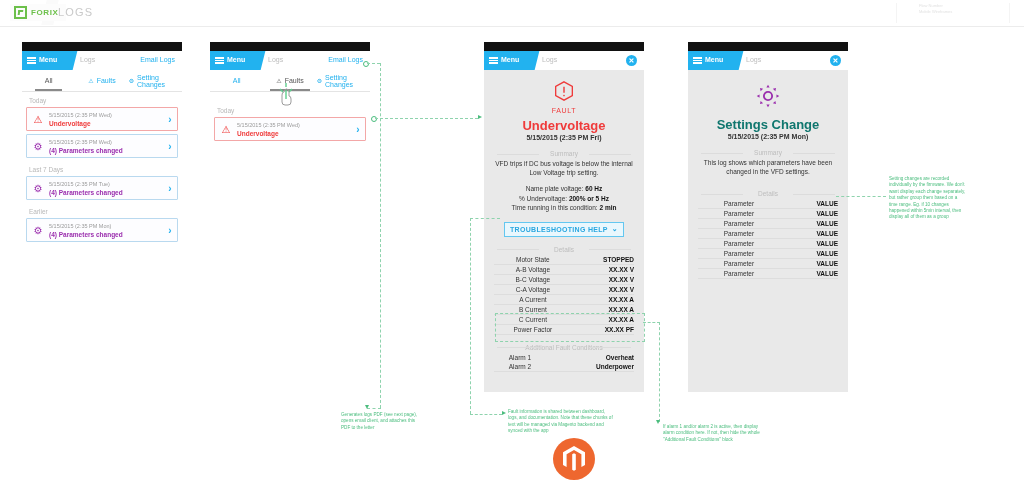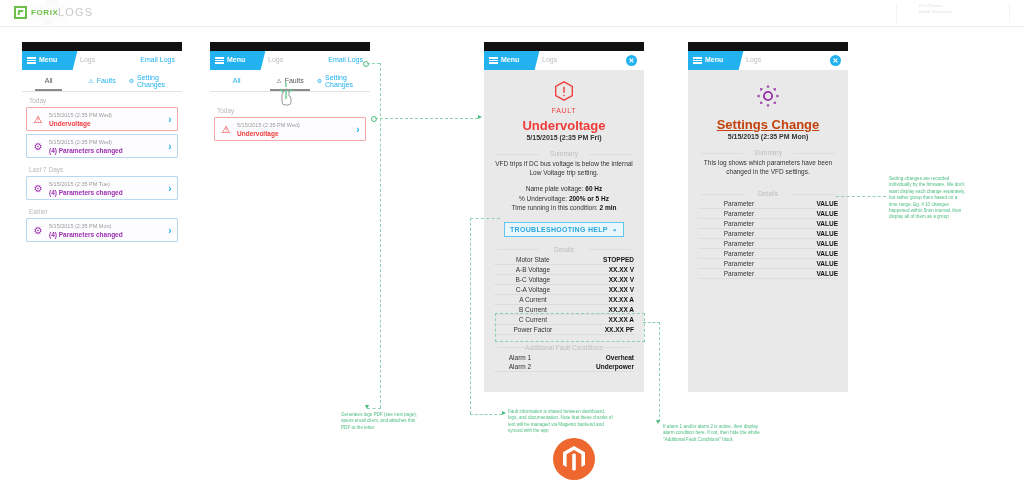--- a/index.html
+++ b/index.html
@@ -121,21 +121,21 @@
   .hex{
     width:20px;height:20px;margin:0 auto;position:relative;
   }
   .fault-label{
     font-size:7px;color:#ef3b3b;letter-spacing:.6px;margin-top:2px;
   }
   .detail-title{
     font-size:13px;font-weight:bold;margin-top:4px;
   }
   .detail-title.red{color:#ef3b3b;}
-  .detail-title.purple{color:#c2410c;text-decoration:underline;}
+  .detail-title.purple{color:#0f766e;}
   .detail-date{font-size:7px;font-weight:bold;color:#333;margin-top:1px;}
   .sec-head{
     font-size:6.5px;color:#bdbdbd;margin-top:9px;margin-bottom:2px;position:relative;
   }
   .sec-head:before,.sec-head:after{
     content:"";position:absolute;top:50%;width:30%;height:1px;background:#dcdcdc;
   }
   .sec-head:before{left:2%;}
   .sec-head:after{right:2%;}
   .sum-text{font-size:6.5px;color:#333;line-height:9px;}

